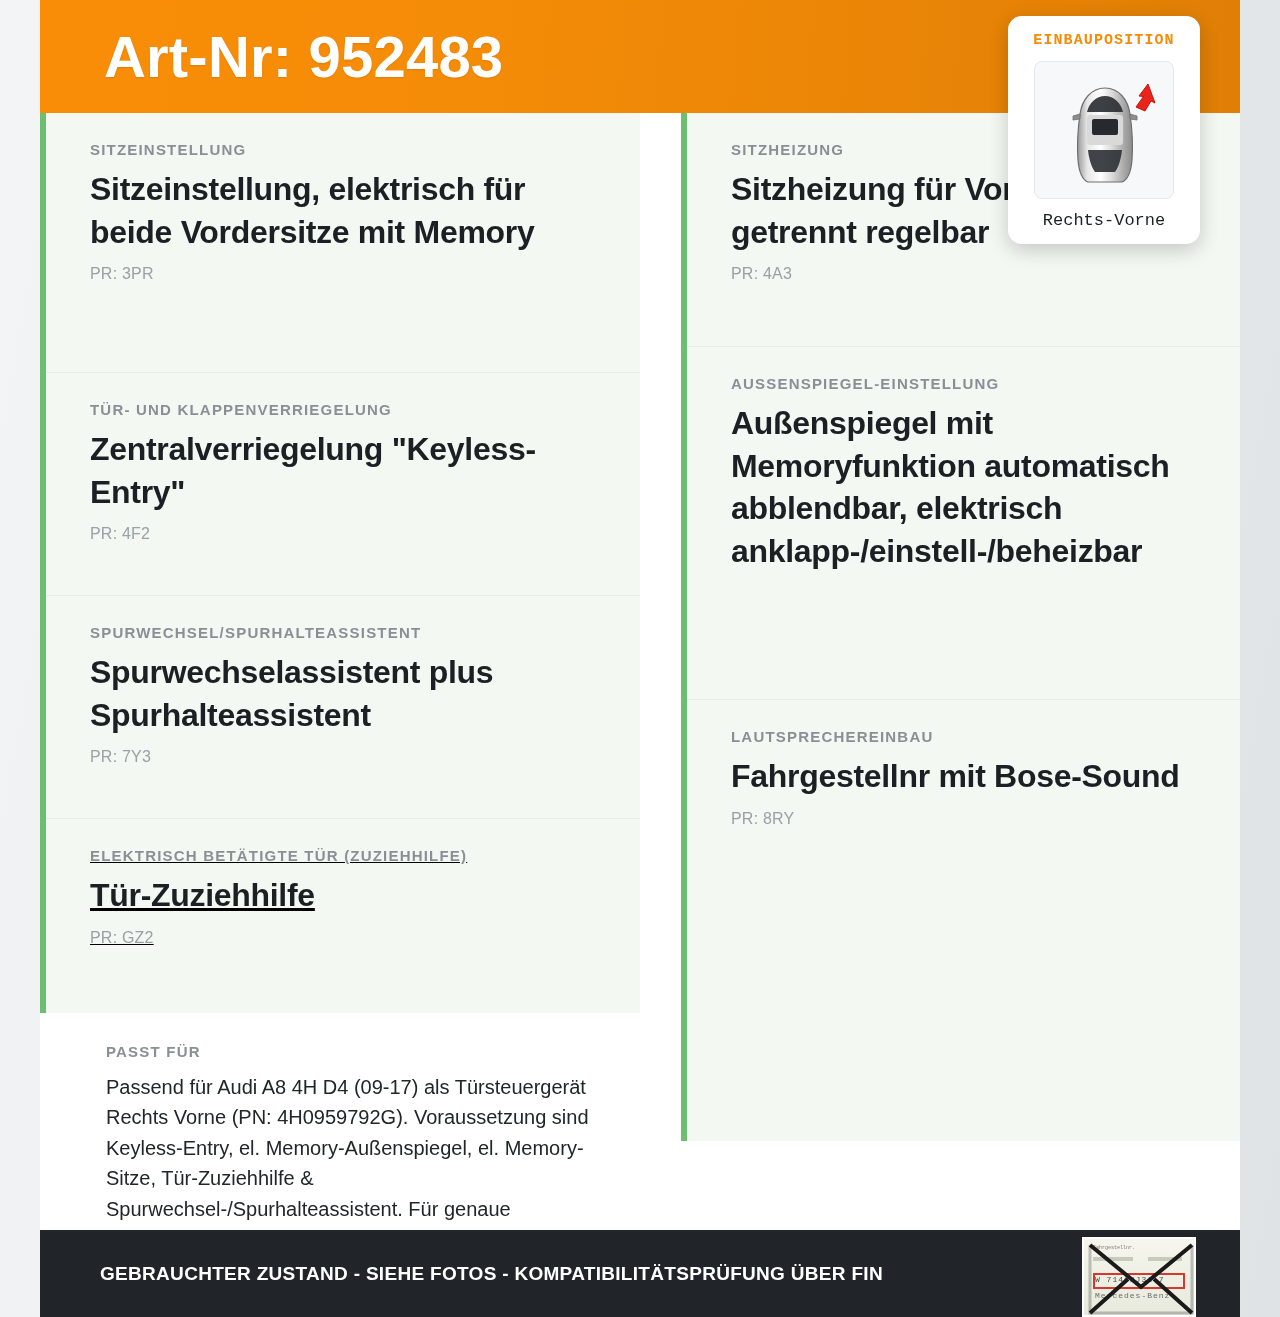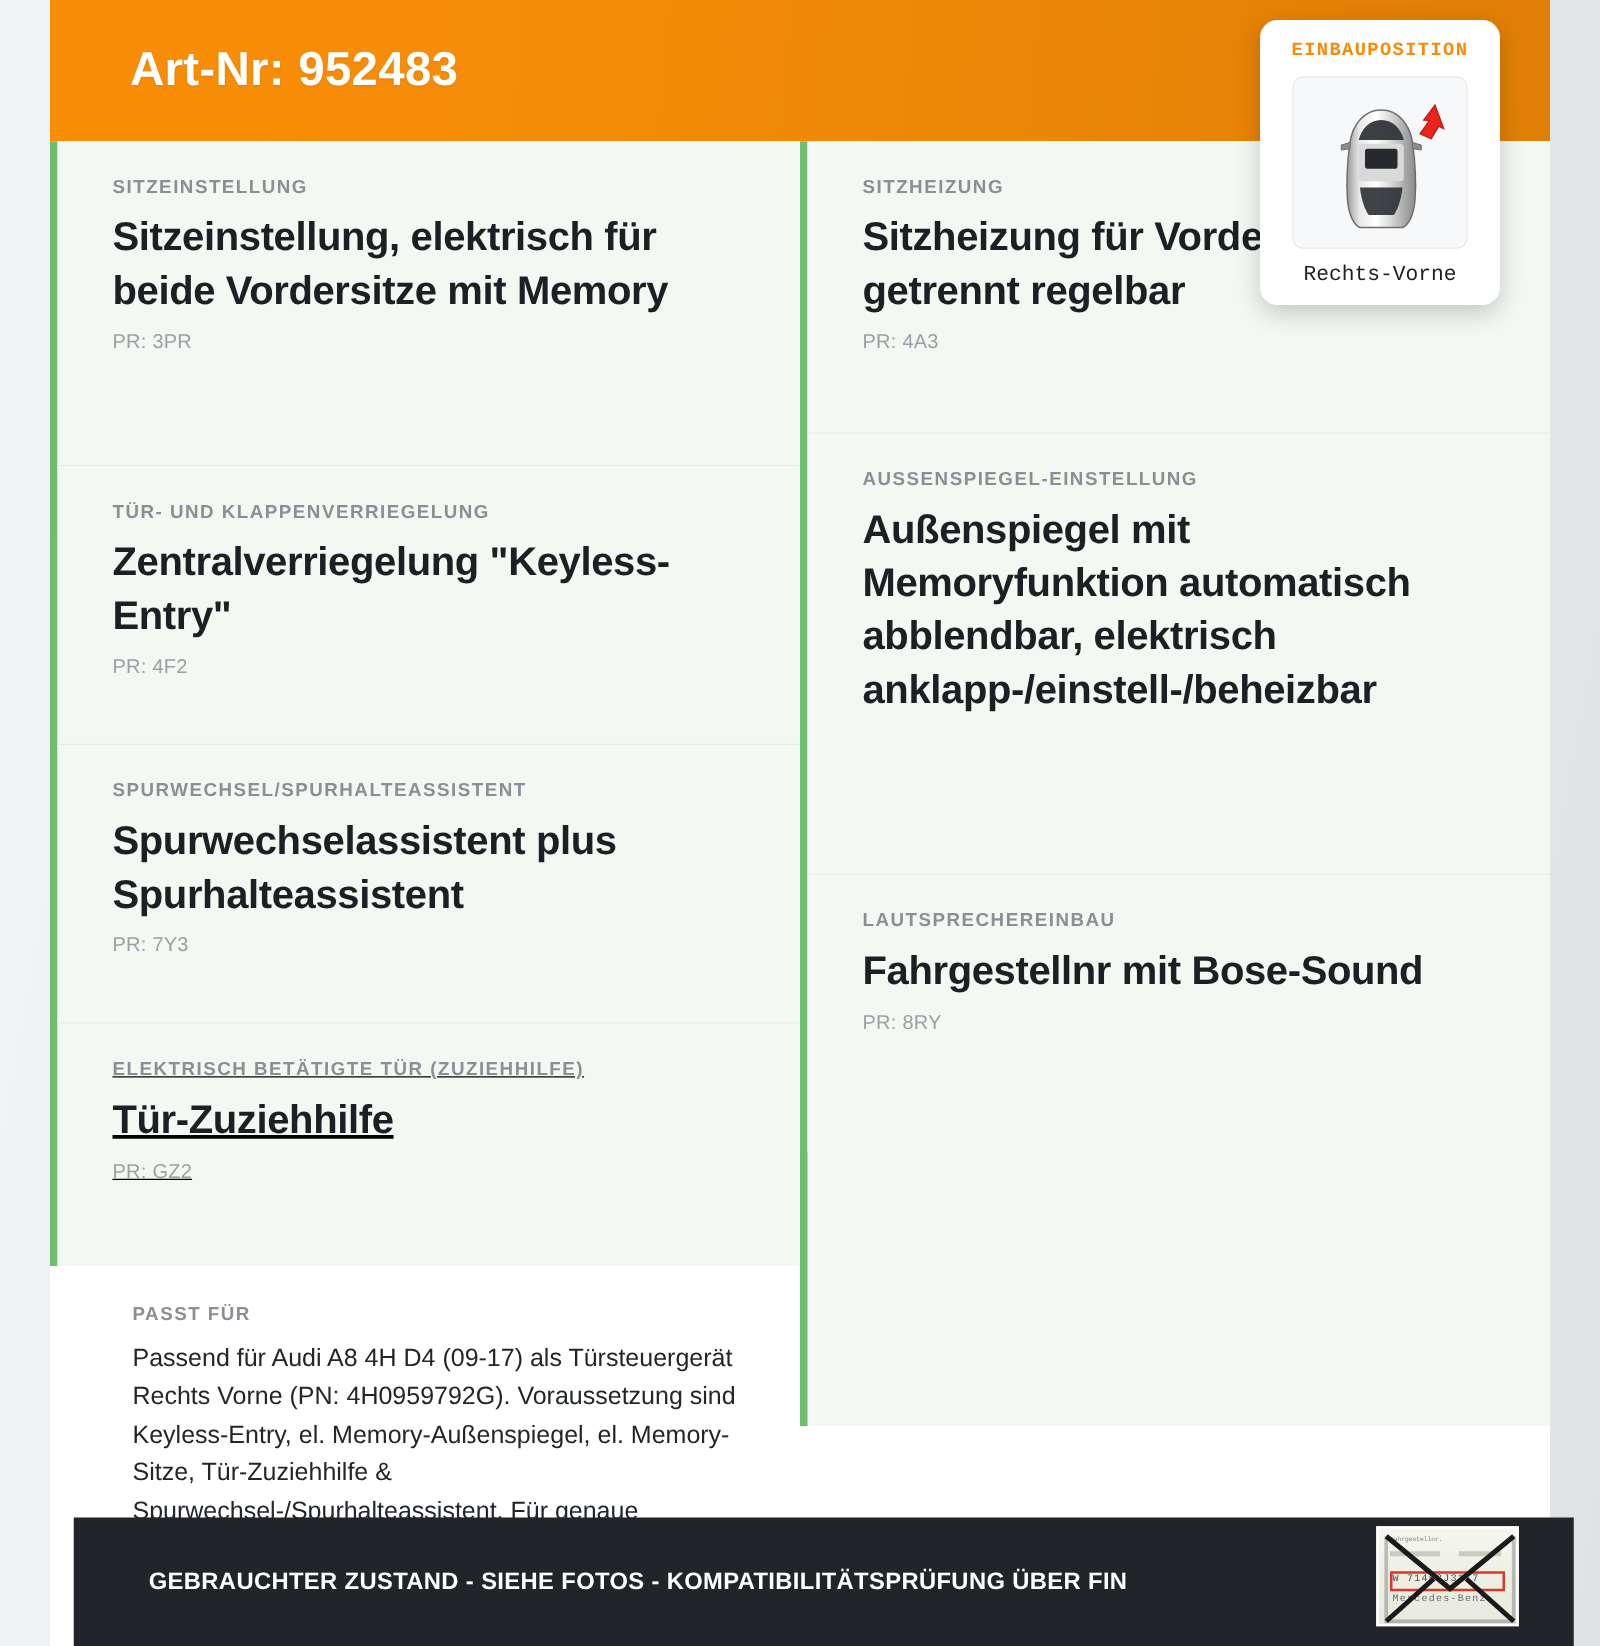--- a/index.html
+++ b/index.html
@@ -32,41 +32,41 @@
   .header {
     height: 113px;
     background: linear-gradient(95deg, #f98d07 0%, #f58c07 35%, #e07f06 100%);
     display: flex;
     align-items: center;
     flex: 0 0 auto;
     position: relative;
   }
   .header-title {
     color: #ffffff;
-    font-size: 38px;
+    font-size: 58px;
     font-weight: bold;
     letter-spacing: 0.2px;
     margin-left: 64px;
     text-shadow: 0 1px 2px rgba(0,0,0,0.10);
   }
 
   
   .columns {
     flex: 1 1 auto;
     display: flex;
     position: relative;
     background: #ffffff;
   }
   .col {
     width: 600px;
     display: flex;
     flex-direction: column;
   }
   .col-left  { width: 600px; }
-  .col-right { width: 600px; }
+  .col-right { width: 600px; margin-left: 41px; }
 
   .feature-stack {
     border-left: 6px solid #6ebe72;
     background: #f3f9f2;
   }
   .left-stack  { height: 900px; }
   .right-stack { height: 1028px; }
 
   .feature {
     padding: 28px 44px 26px 44px;
@@ -167,25 +167,24 @@
     font-size: 17px;
     color: #1c2024;
   }
 
   
   .footer {
     position: absolute;
     left: 0;
     bottom: 0;
     width: 1200px;
-    height: 103px;
+    height: 87px;
     background: #212529;
     display: flex;
     align-items: center;
-    margin-left: 19px;
   }
   .footer-text {
     color: #ffffff;
     font-size: 19px;
     font-weight: bold;
     letter-spacing: 0.3px;
     margin-left: 60px;
   }
   .footer-thumb {
     position: absolute;

